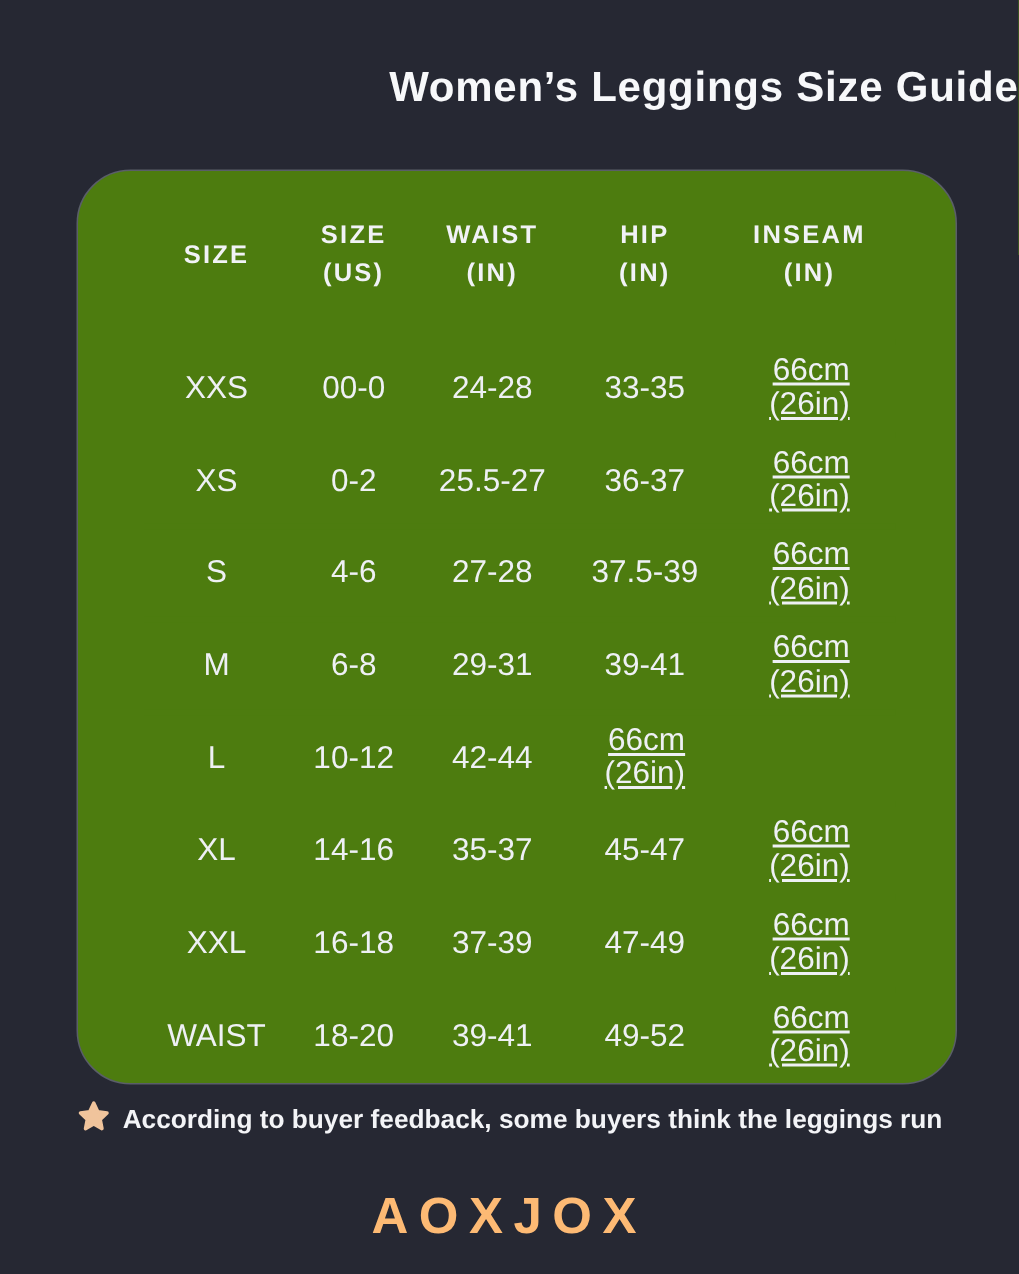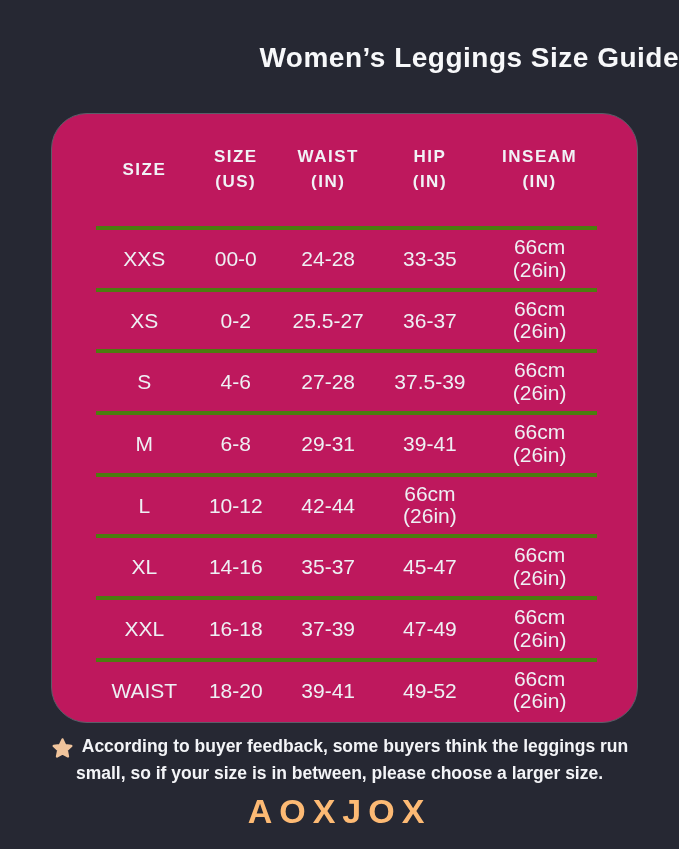--- a/index.html
+++ b/index.html
@@ -27,21 +27,21 @@
     color: #f7f8fa;
     margin: 0;
   }
   .size-card {
     position: absolute;
     left: 51px;
     top: 113px;
     width: 587px;
     height: 610px;
     box-sizing: border-box;
-    background: #be185d;
+    background: #4d7c0f;
     border: 1.5px solid #5a5e69;
     border-radius: 36px;
   }
   .size-table {
     position: absolute;
     left: 44px;
     right: 40px;
     top: 0;
   }
   .t-row {
@@ -65,37 +65,38 @@
     color: #f1f2f6;
   }
   .td-cell {
     text-align: center;
     font-size: 21px;
     color: #eef0f4;
     white-space: nowrap;
   }
   .inseam-wrap {
     display: inline-block;
-    text-align: center;
+    text-align: right;
     line-height: 1.08;
     font-size: 21px;
+    text-decoration: underline;
   }
   .note {
     position: absolute;
     top: 733px;
     left: 0;
     width: 100%;
     font-size: 17.5px;
     font-weight: bold;
     line-height: 1.55;
     color: #f3f4f7;
   }
   .note-line1 {
     display: flex;
-    align-items: flex-end;
+    align-items: flex-start;
     justify-content: center;
     gap: 8px;
   }
   .note-line2 {
     text-align: center;
   }
   .star {
     width: 23px;
     height: 23px;
     flex: 0 0 auto;
@@ -228,16 +229,15 @@
 
 <div class="note">
   <div class="note-line1">
     <span class="star">
       <svg viewBox="0 0 24 24" width="23" height="23">
         <path d="M12 2.5l2.85 6.05 6.4.8-4.75 4.5 1.25 6.45L12 17.1l-5.75 3.2 1.25-6.45-4.75-4.5 6.4-.8z" fill="#f0c49c" stroke="#f0c49c" stroke-width="2.4" stroke-linejoin="round"></path>
       </svg>
     </span>
     <span>According to buyer feedback, some buyers think the leggings run</span>
   </div>
-  <div class="note-line2">small, so if your size is in between, please choose a larger size.</div>
 </div>
 
 <div class="brand-logo">AOXJOX</div>
 
 </body></html>

